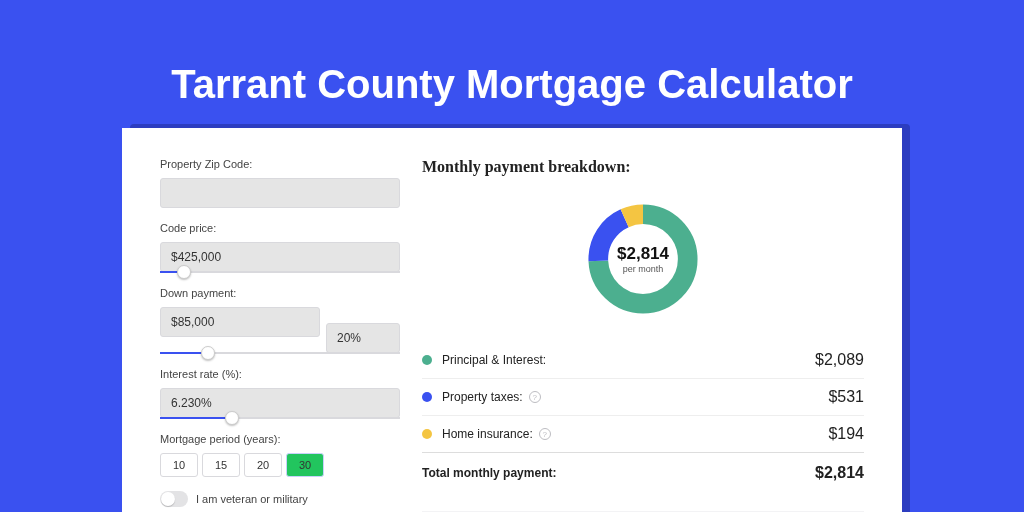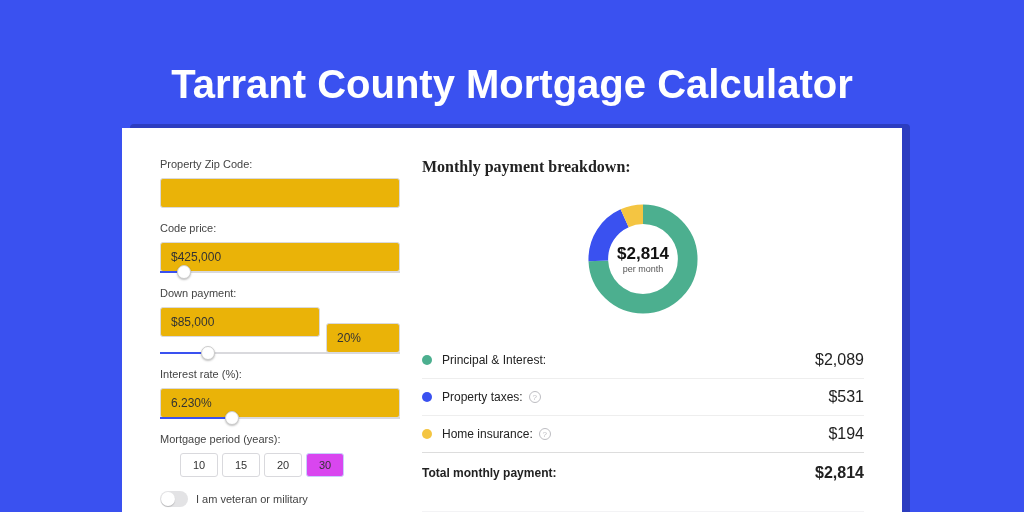--- a/index.html
+++ b/index.html
@@ -5,31 +5,31 @@
   * { box-sizing: border-box; margin: 0; padding: 0; }
   html, body { width: 1024px; height: 512px; overflow: hidden; font-family: -apple-system, BlinkMacSystemFont, "Segoe UI", Arial, sans-serif; }
   body { background: #3a51f0; }
   .hero { width: 1024px; height: 512px; position: relative; }
   .title { color: #fff; font-size: 40px; font-weight: 700; text-align: center; padding-top: 62px; }
   .shadow-card { position: absolute; top: 124px; left: 130px; width: 780px; height: 400px; background: #2c3dc0; border-radius: 4px; }
   .card { position: absolute; top: 128px; left: 122px; width: 780px; height: 400px; background: #fff; display: flex; padding: 30px 38px 0 38px; gap: 22px; }
   .left { width: 240px; flex: none; }
   .right { flex: 1; }
   .label { font-size: 11px; color: #444; margin-bottom: 8px; }
-  .input { width: 100%; height: 30px; border: 1px solid #d9d9dd; border-radius: 3px; font-size: 12px; padding: 4px 10px; color: #333; background:#eab308; }
+  .input { width: 100%; height: 30px; border: 1px solid #d9d9dd; border-radius: 3px; font-size: 12px; padding: 4px 10px; color: #333; background:#e5e5e5; }
   .field { margin-bottom: 14px; position: relative; }
   .slider-track { position: relative; height: 2px; background: #d9d9dd; margin-top: -1px; }
   .slider-fill { position: absolute; top: 0; left: 0; height: 2px; background: #3a51f0; }
   .slider-thumb { position: absolute; top: -6px; width: 14px; height: 14px; background: #fff; border: 1px solid #ccc; border-radius: 50%; box-shadow: 0 1px 2px rgba(0,0,0,0.25); }
   .row { display: flex; gap: 6px; }
   .row .input { flex: 1; }
   .row .input.small { flex: none; width: 74px; margin-top: 16px; }
-  .period-row { display: flex; gap: 4px; margin-left: 20px; }
+  .period-row { display: flex; gap: 4px; }
   .period-btn { width: 38px; height: 24px; border: 1px solid #d9d9dd; background: #fff; border-radius: 3px; font-size: 11px; color: #333; display:flex; align-items:center; justify-content:center; cursor:pointer; }
-  .period-btn.active { background: #d946ef; border-color: #c8d1fb; }
+  .period-btn.active { background: #22c55e; border-color: #c8d1fb; }
   .toggle-row { display: flex; align-items: center; gap: 8px; margin-top: 14px; }
   .toggle { width: 28px; height: 16px; background: #e3e3e5; border-radius: 10px; position: relative; }
   .toggle-knob { position: absolute; left: 1px; top: 1px; width: 14px; height: 14px; background: #fff; border-radius: 50%; box-shadow: 0 1px 1px rgba(0,0,0,0.2); }
   .toggle-label { font-size: 11px; color: #444; }
   .breakdown-title { font-weight: 700; font-size: 16px; color: #222; margin-bottom: 18px; font-family: Liberation Serif, serif; }
   .donut-wrap { height: 130px; display: flex; align-items: center; justify-content: center; margin-bottom: 18px; }
   .donut { position: relative; width: 118px; height: 118px; }
   .donut svg { width: 118px; height: 118px; transform: rotate(-90deg); }
   .donut-center { position: absolute; inset: 0; display: flex; flex-direction: column; align-items: center; justify-content: center; }
   .donut-amount { font-weight: 800; font-size: 17px; color: #111; }

